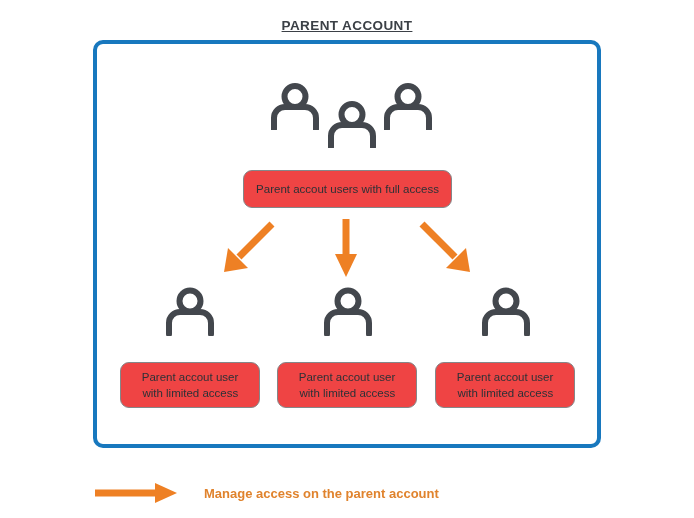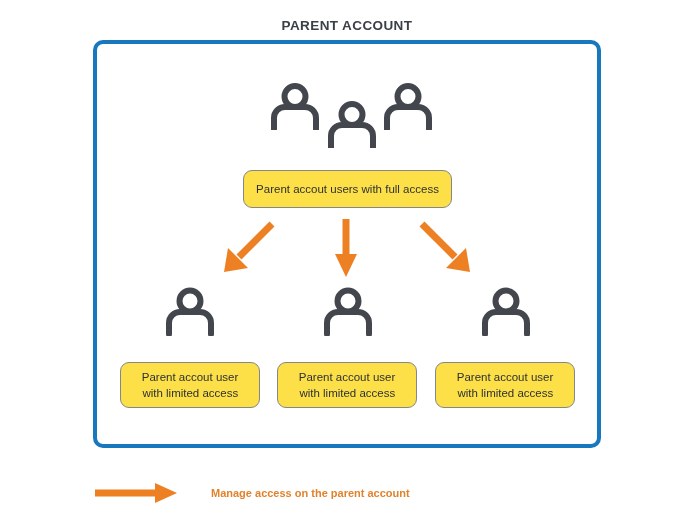--- a/index.html
+++ b/index.html
@@ -20,20 +20,21 @@
   #page-title {
     position: absolute;
     left: 0;
     top: 18px;
     width: 694px;
     text-align: center;
     font-size: 13.5px;
     font-weight: bold;
     color: #3b4046;
     letter-spacing: 0.4px;
+    text-decoration: underline;
   }
 
   
   #parent-account-container {
     position: absolute;
     left: 93px;
     top: 40px;
     width: 508px;
     height: 408px;
     border: 4px solid #1878be;
@@ -65,21 +66,21 @@
   #person-bottom-left   { left: 163px; }
   #person-bottom-center { left: 321px; }
   #person-bottom-right  { left: 479px; }
 
   
   .label-box {
     position: absolute;
     box-sizing: border-box;
     border: 1px solid #848789;
     border-radius: 9px;
-    background: #fde047;
+    background: #ef4444;
     color: #2d3136;
     font-size: 11.5px;
     line-height: 16px;
     text-align: center;
     display: flex;
     align-items: center;
     justify-content: center;
     padding: 0 6px;
   }
 
@@ -118,22 +119,22 @@
     display: flex;
     align-items: center;
     height: 26px;
   }
   #legend-arrow {
     width: 86px;
     height: 22px;
     flex: none;
   }
   #legend-label {
-    margin-left: 32px;
-    font-size: 11px;
+    margin-left: 25px;
+    font-size: 13px;
     font-weight: bold;
     color: #e0832d;
     white-space: nowrap;
   }
 </style>
 </head>
 <body>
 
 <div id="page-title">PARENT ACCOUNT</div>
 

